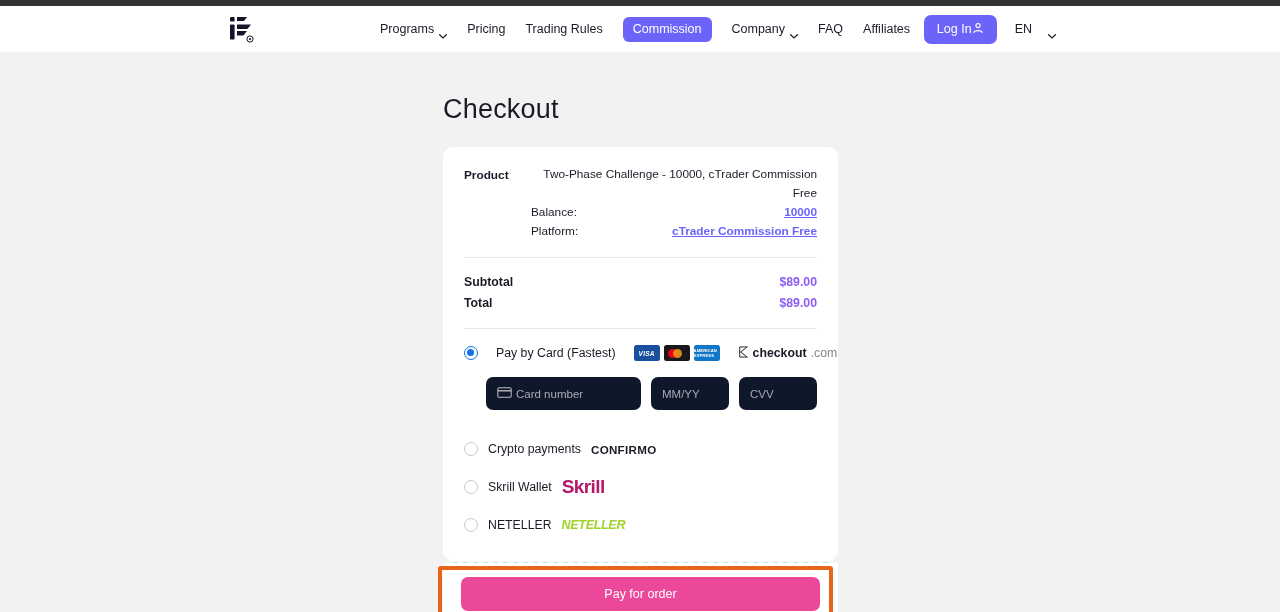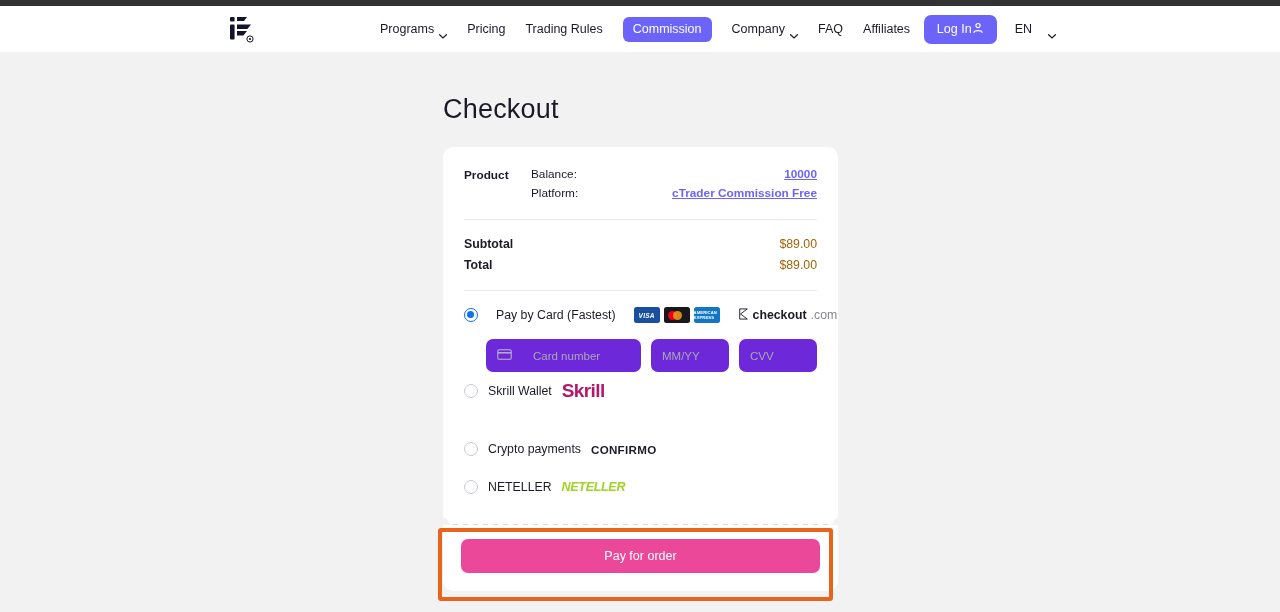--- a/index.html
+++ b/index.html
@@ -63,21 +63,21 @@
   .kv-v { color: #6c63f8; font-weight: bold; text-decoration: underline; }
 
   .rule { height: 1px; background: #e9e9ec; margin: 16px 0 0; }
 
   .totals { padding: 14px 0 14px; }
   .tot-row {
     display: flex; justify-content: space-between; font-size: 12.3px;
     line-height: 21px;
   }
   .tot-k { color: #1b1b28; font-weight: bold; }
-  .tot-v { color: #a16207; font-weight: normal; }
+  .tot-v { color: #8b5cf6; font-weight: bold; }
 
   
   .pay-list { padding-top: 16px; padding-bottom: 18px; }
   .pay-opt { display: flex; align-items: center; gap: 18px; margin-bottom: 0; cursor: pointer; }
   .radio {
     width: 14px; height: 14px; border-radius: 50%; border: 1.4px solid #c9c9d1;
     background: #fff; flex: none; position: relative;
   }
   .radio.sel { border: 1.5px solid #1271e8; }
   .radio.sel::after {
@@ -100,22 +100,22 @@
   .co-logo {
     margin-left: auto; display: flex; align-items: center; gap: 4px;
     font-size: 12.3px; color: #1b1b28;
   }
   .co-logo b { font-weight: bold; }
   .co-logo i { font-style: normal; color: #86868f; }
 
   
   .fields { display: flex; gap: 10px; margin-top: 16px; padding-left: 22px; }
   .field {
-    background: #6d28d9; border-radius: 7px; height: 33px;
-    display: flex; align-items: center; padding: 0 11px; gap: 21px;
+    background: #0f172a; border-radius: 7px; height: 33px;
+    display: flex; align-items: center; padding: 0 11px; gap: 4px;
     font-size: 11.5px; color: #a9a9b3;
   }
   .f-num { flex: 1 1 auto; }
   .f-exp { width: 78px; }
   .f-cvv { width: 78px; }
 
   .opt-row { margin-top: 0; height: 38px; display: flex; align-items: center; gap: 10px; }
   .opt-gap { margin-top: 20px; }
 
   .confirmo { font-size: 11.6px; color: #1b1b28; font-weight: bold; letter-spacing: .3px; }
@@ -228,20 +228,21 @@
 <div class="page">
   <div class="wrap">
 
     <div class="title">Checkout</div>
 
     <div class="card">
 
       <div class="prod-row">
         <div class="prod-label">Product</div>
         <div class="prod-body">
+          <div class="prod-name">Two-Phase Challenge - 10000, cTrader Commission Free</div>
           <div class="kv">
             <span class="kv-k">Balance:</span>
             <span class="kv-v">10000</span>
           </div>
           <div class="kv">
             <span class="kv-k">Platform:</span>
             <span class="kv-v">cTrader Commission Free</span>
           </div>
         </div>
       </div>
@@ -300,30 +301,30 @@
             <span>Card number</span>
           </div>
           <div class="field f-exp">
             <span>MM/YY</span>
           </div>
           <div class="field f-cvv">
             <span>CVV</span>
           </div>
         </div>
 
+        <div class="opt-row opt-gap">
+          <div class="radio"></div>
+          <span class="pay-label">Crypto payments</span>
+          <span class="confirmo">CONFIRMO</span>
+        </div>
+
         <div class="opt-row">
           <div class="radio"></div>
           <span class="pay-label">Skrill Wallet</span>
           <span class="skrill">Skrill</span>
-        </div>
-
-        <div class="opt-row opt-gap">
-          <div class="radio"></div>
-          <span class="pay-label">Crypto payments</span>
-          <span class="confirmo">CONFIRMO</span>
         </div>
 
         <div class="opt-row">
           <div class="radio"></div>
           <span class="pay-label">NETELLER</span>
           <span class="neteller">NETELLER</span>
         </div>
       </div>
 
       <div class="tear">

